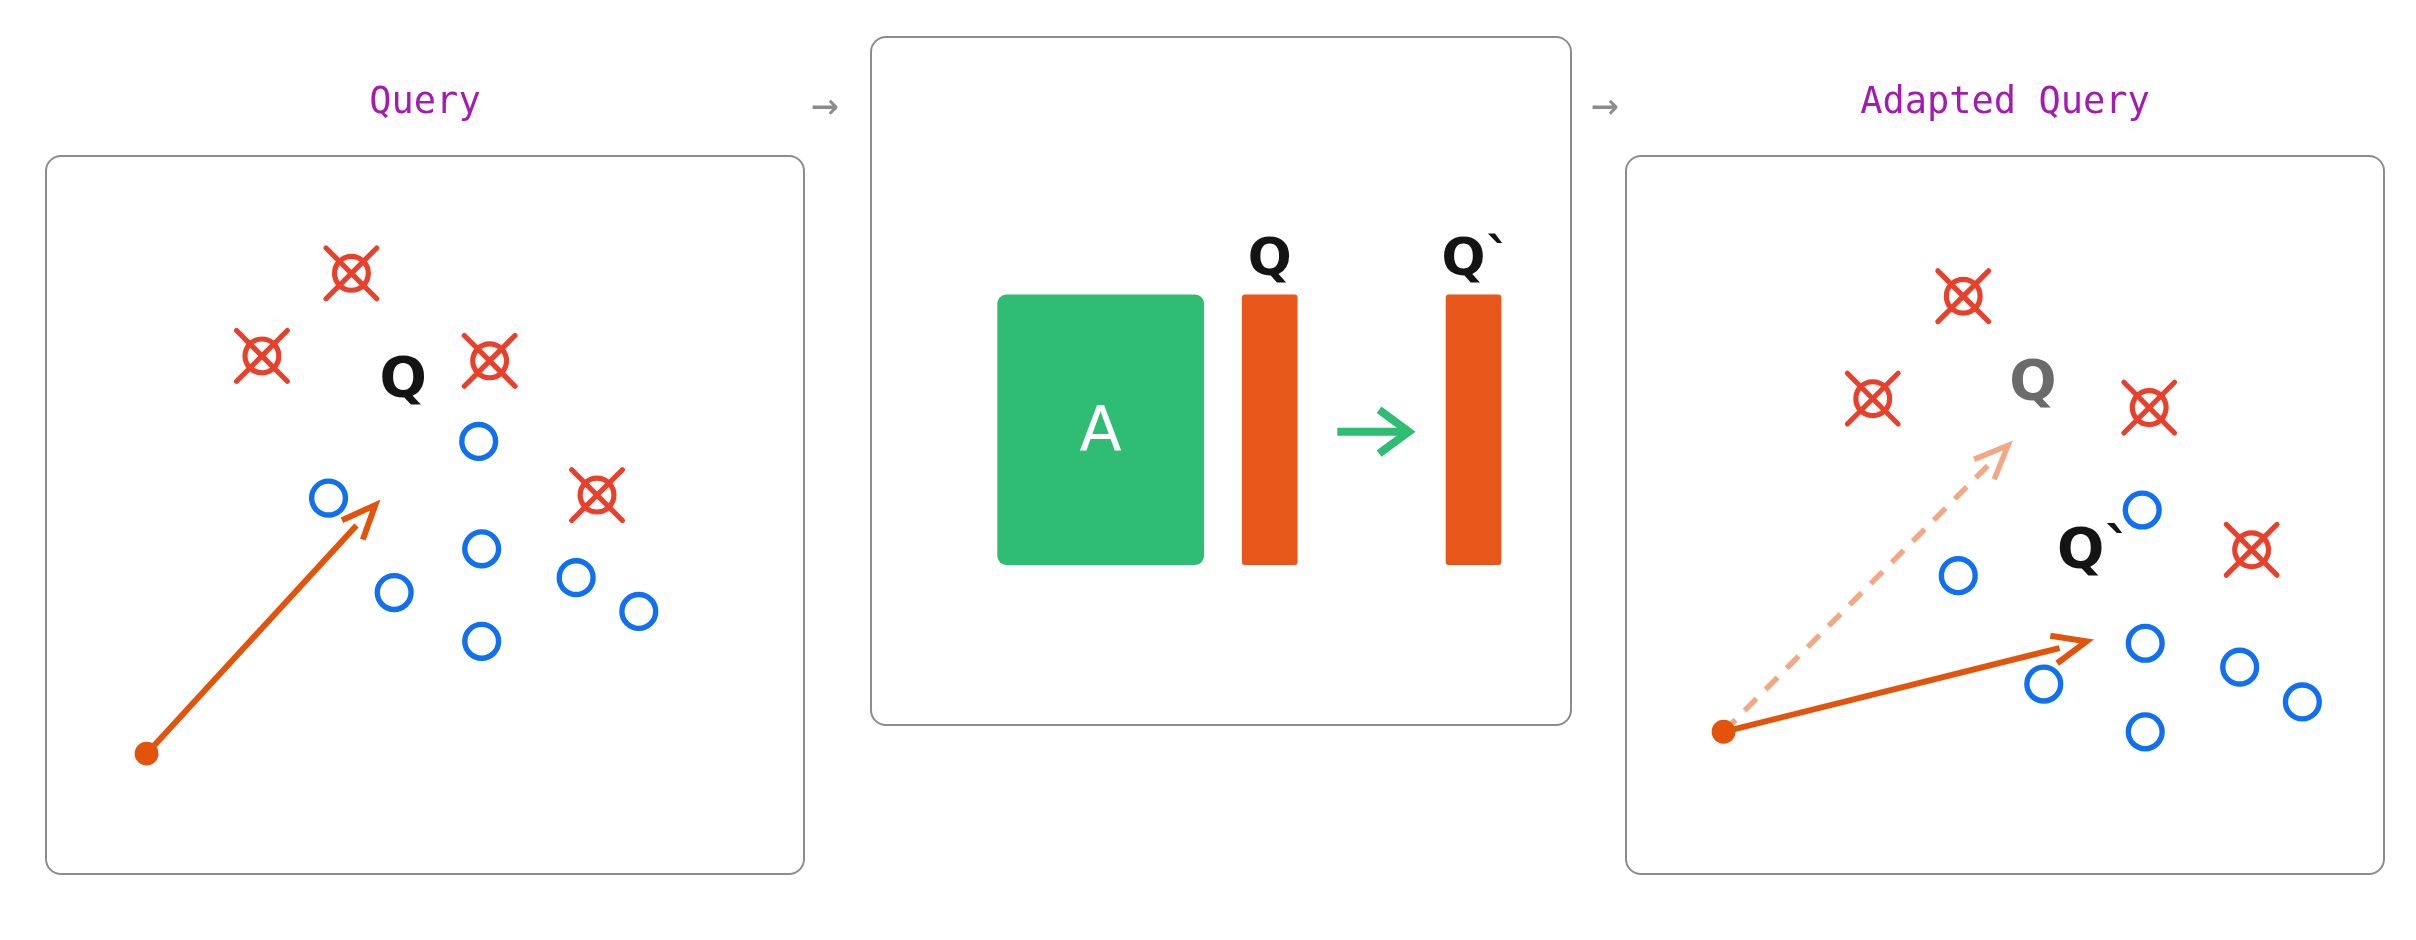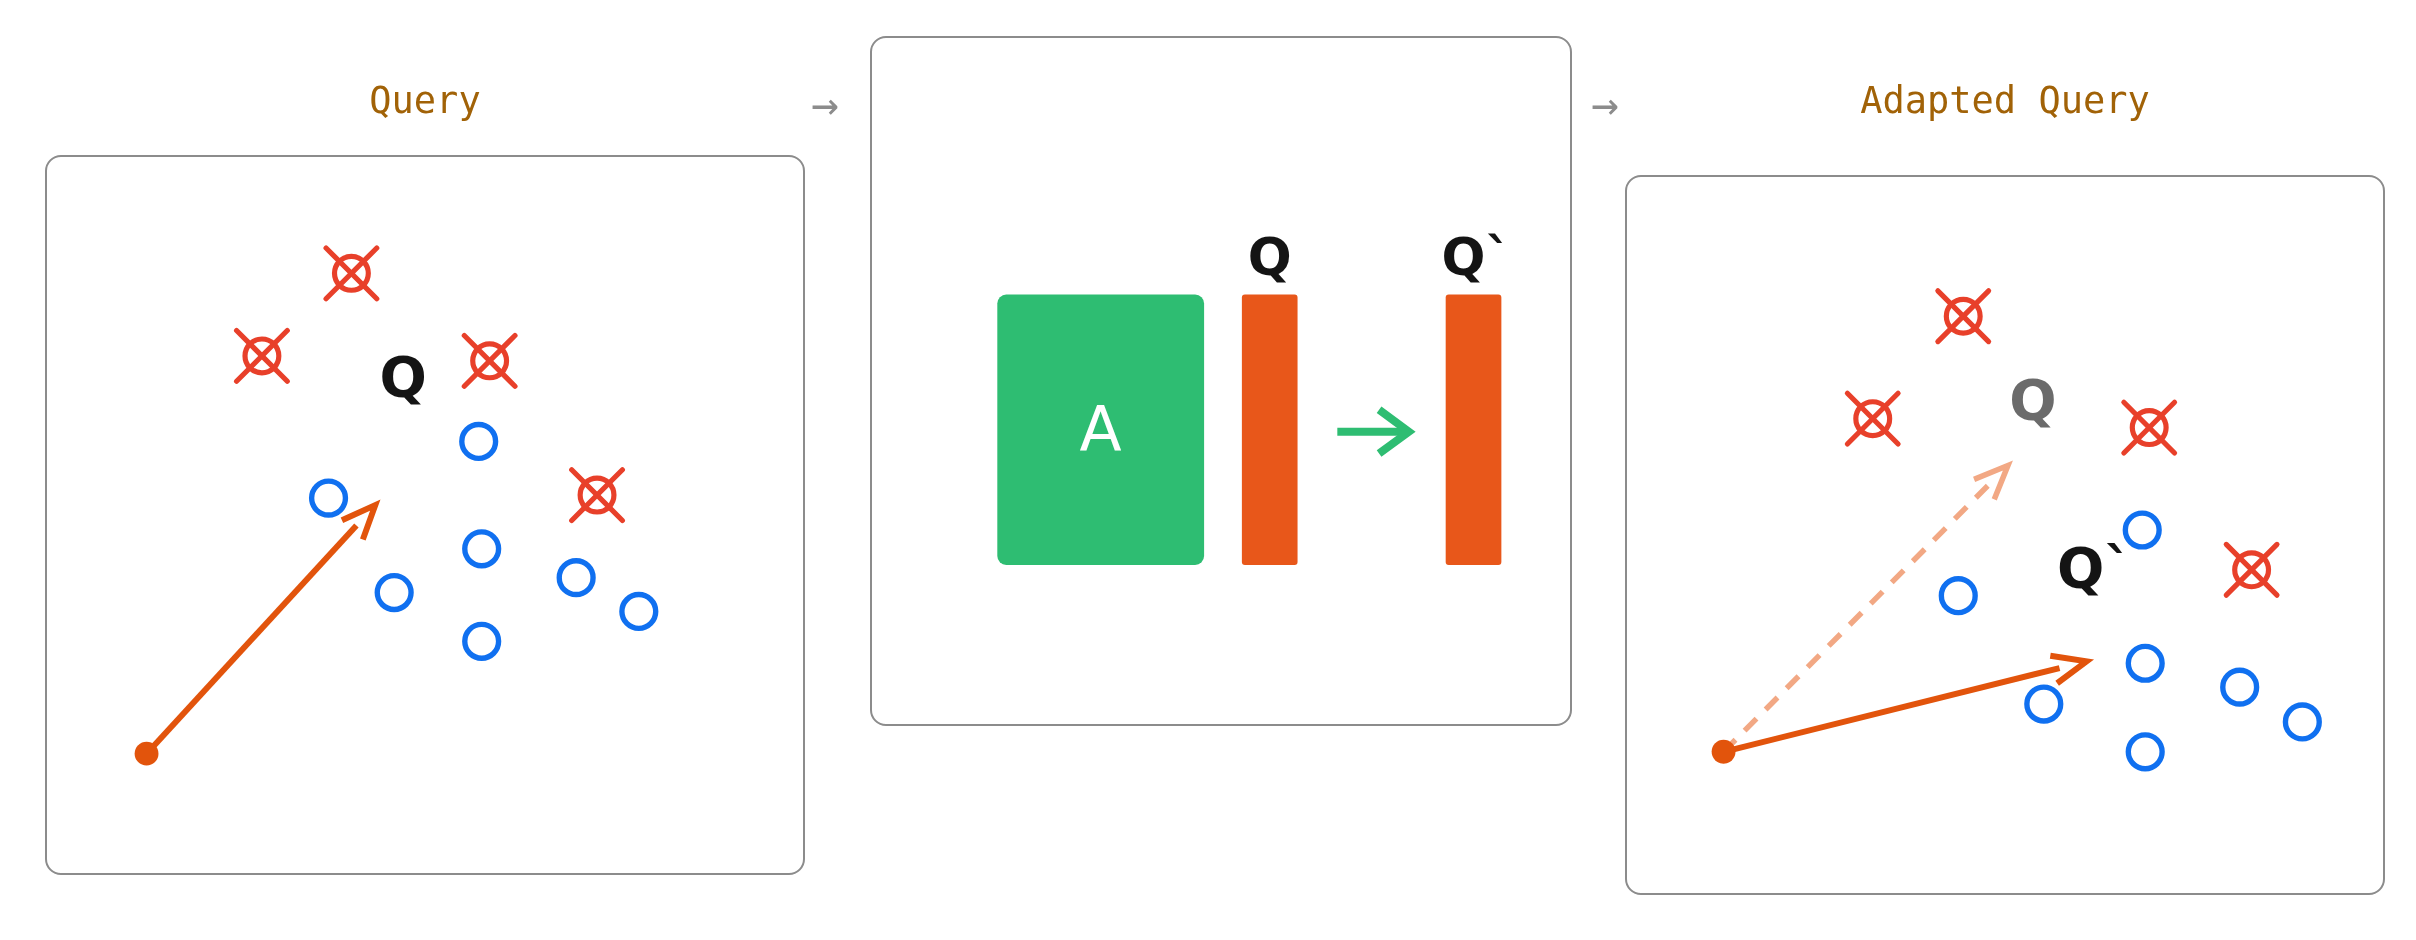--- a/index.html
+++ b/index.html
@@ -16,21 +16,21 @@
     border-radius:28px;
     box-sizing:border-box;
   }
   .panel{
     position:absolute;top:0;height:940px;
     display:flex;flex-direction:column;align-items:center;
   }
   .panel-title{
     font-family:"DejaVu Sans Mono","Liberation Mono",monospace;
     font-size:37px;
-    color:#a16207;
+    color:#a21caf;
     letter-spacing:0px;
     white-space:nowrap;
     line-height:1;
   }
   .card{
     border:2.5px solid #8c8c8c;
     border-radius:16px;
     background:#ffffff;
     box-sizing:border-box;
     overflow:hidden;
@@ -126,21 +126,21 @@
             <text x="608" y="224" fill="#141414" font-family="&quot;DejaVu Sans&quot;,&quot;Liberation Sans&quot;,sans-serif" font-size="52" font-weight="bold" text-anchor="middle" dominant-baseline="middle">Q`</text>
           </g>
       </svg>
     </div>
   </div>
 
   <div class="step-arrow" style="left:1575px;top:78px;width:60px;height:52px;font-size:46px;line-height:52px;">
     <span>→</span>
   </div>
 
-  <div class="panel" style="left:1610px;width:790px;gap:20px;">
+  <div class="panel" style="left:1610px;width:790px;">
     <div class="panel-title" style="margin-top:82px;">Adapted Query</div>
     <div class="card" style="margin-top:36px;width:760px;height:720px;">
       <svg viewBox="0 0 760 720" width="756" height="716">
         <g>
             <g>
               <line x1="97" y1="578" x2="363.27011591907365" y2="309.8678552982754" stroke="#f2a884" stroke-width="5.5" stroke-linecap="butt" stroke-dasharray="17 13"></line>
               <path d="M 369.1748898181385 324.187493743464 L 383 290 L 348.90967741389755 304.06301198091916" fill="none" stroke="#f2a884" stroke-width="5.5" stroke-linecap="butt" stroke-linejoin="miter"></path>
             </g>
             <g>
               <line x1="97" y1="578" x2="434.83163717893234" y2="493.7734822375813" stroke="#e2540c" stroke-width="6" stroke-linecap="butt"></line>

